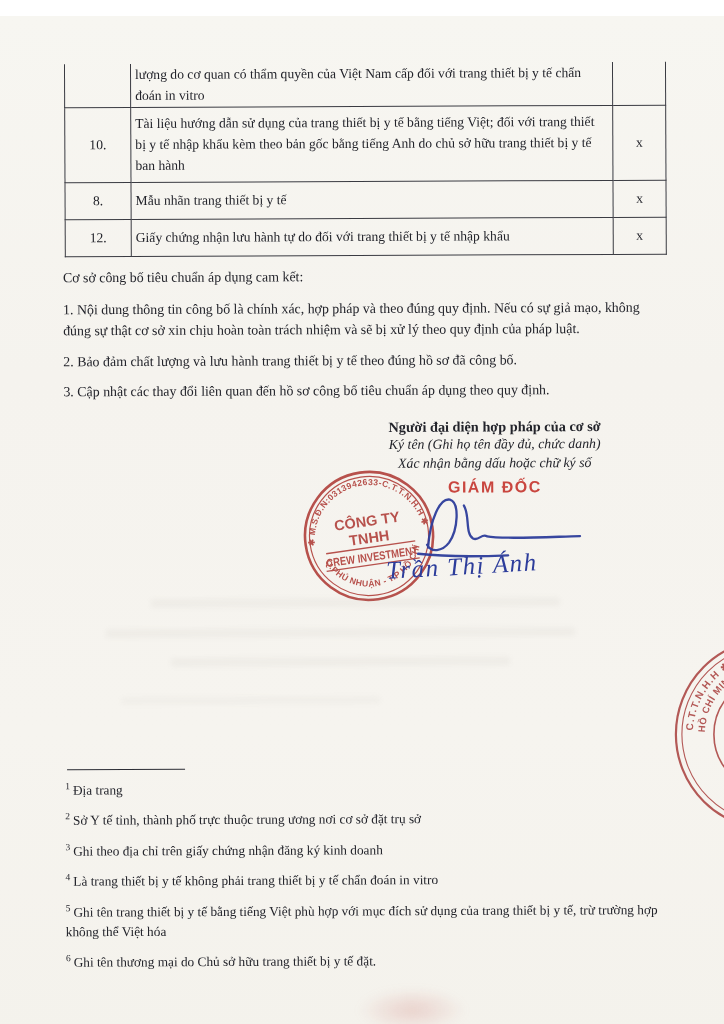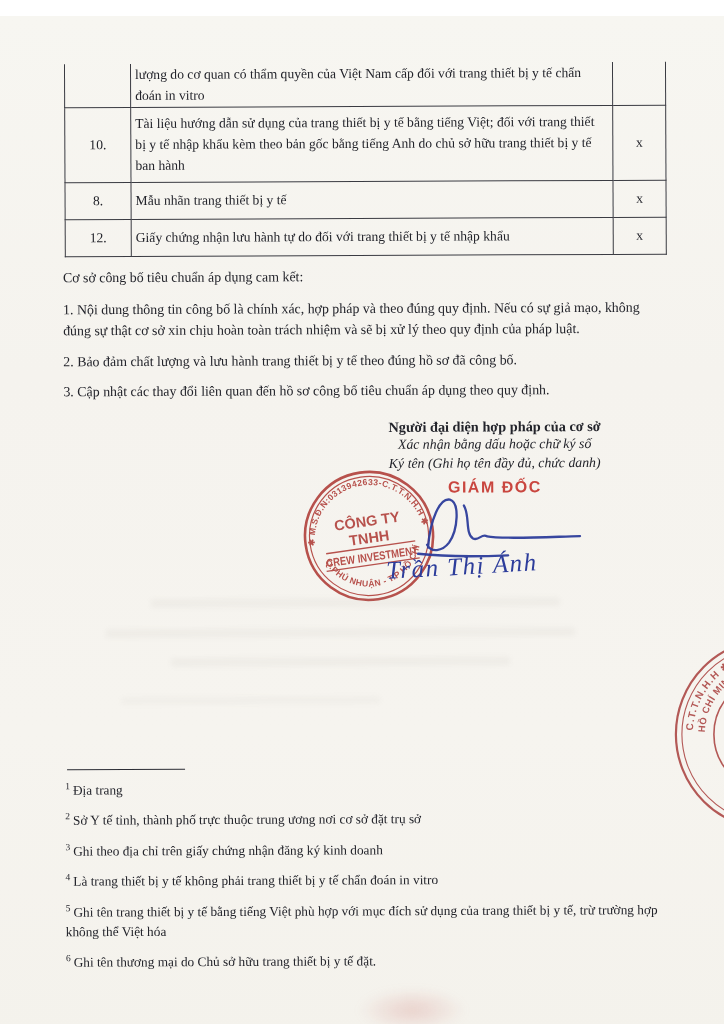--- a/index.html
+++ b/index.html
@@ -81,22 +81,22 @@
 
     <div class="commitment">
       <p class="intro">Cơ sở công bố tiêu chuẩn áp dụng cam kết:</p>
       <p>1. Nội dung thông tin công bố là chính xác, hợp pháp và theo đúng quy định. Nếu có sự giả mạo, không đúng sự thật cơ sở xin chịu hoàn toàn trách nhiệm và sẽ bị xử lý theo quy định của pháp luật.</p>
       <p>2. Bảo đảm chất lượng và lưu hành trang thiết bị y tế theo đúng hồ sơ đã công bố.</p>
       <p>3. Cập nhật các thay đổi liên quan đến hồ sơ công bố tiêu chuẩn áp dụng theo quy định.</p>
     </div>
 
     <div class="sig-block">
       <div class="sig-title">Người đại diện hợp pháp của cơ sở</div>
+      <div class="sig-sub">Ký tên (Ghi họ tên đầy đủ, chức danh)</div>
       <div class="sig-sub">Xác nhận bằng dấu hoặc chữ ký số</div>
-      <div class="sig-sub">Ký tên (Ghi họ tên đầy đủ, chức danh)</div>
       <div class="sig-role">GIÁM ĐỐC</div>
     </div>
 
     <svg class="stamp-svg" width="140" height="140" viewBox="0 0 140 140">
       <g fill="none" stroke="#b2443f">
         <circle cx="70" cy="70" r="64" stroke-width="2.6"></circle>
         <circle cx="70" cy="70" r="59.5" stroke-width="1.2"></circle>
         <line x1="25" y1="81.5" x2="115" y2="81.5" stroke-width="1.4"></line>
         <line x1="23" y1="99" x2="117" y2="99" stroke-width="1.4"></line>
       </g>

